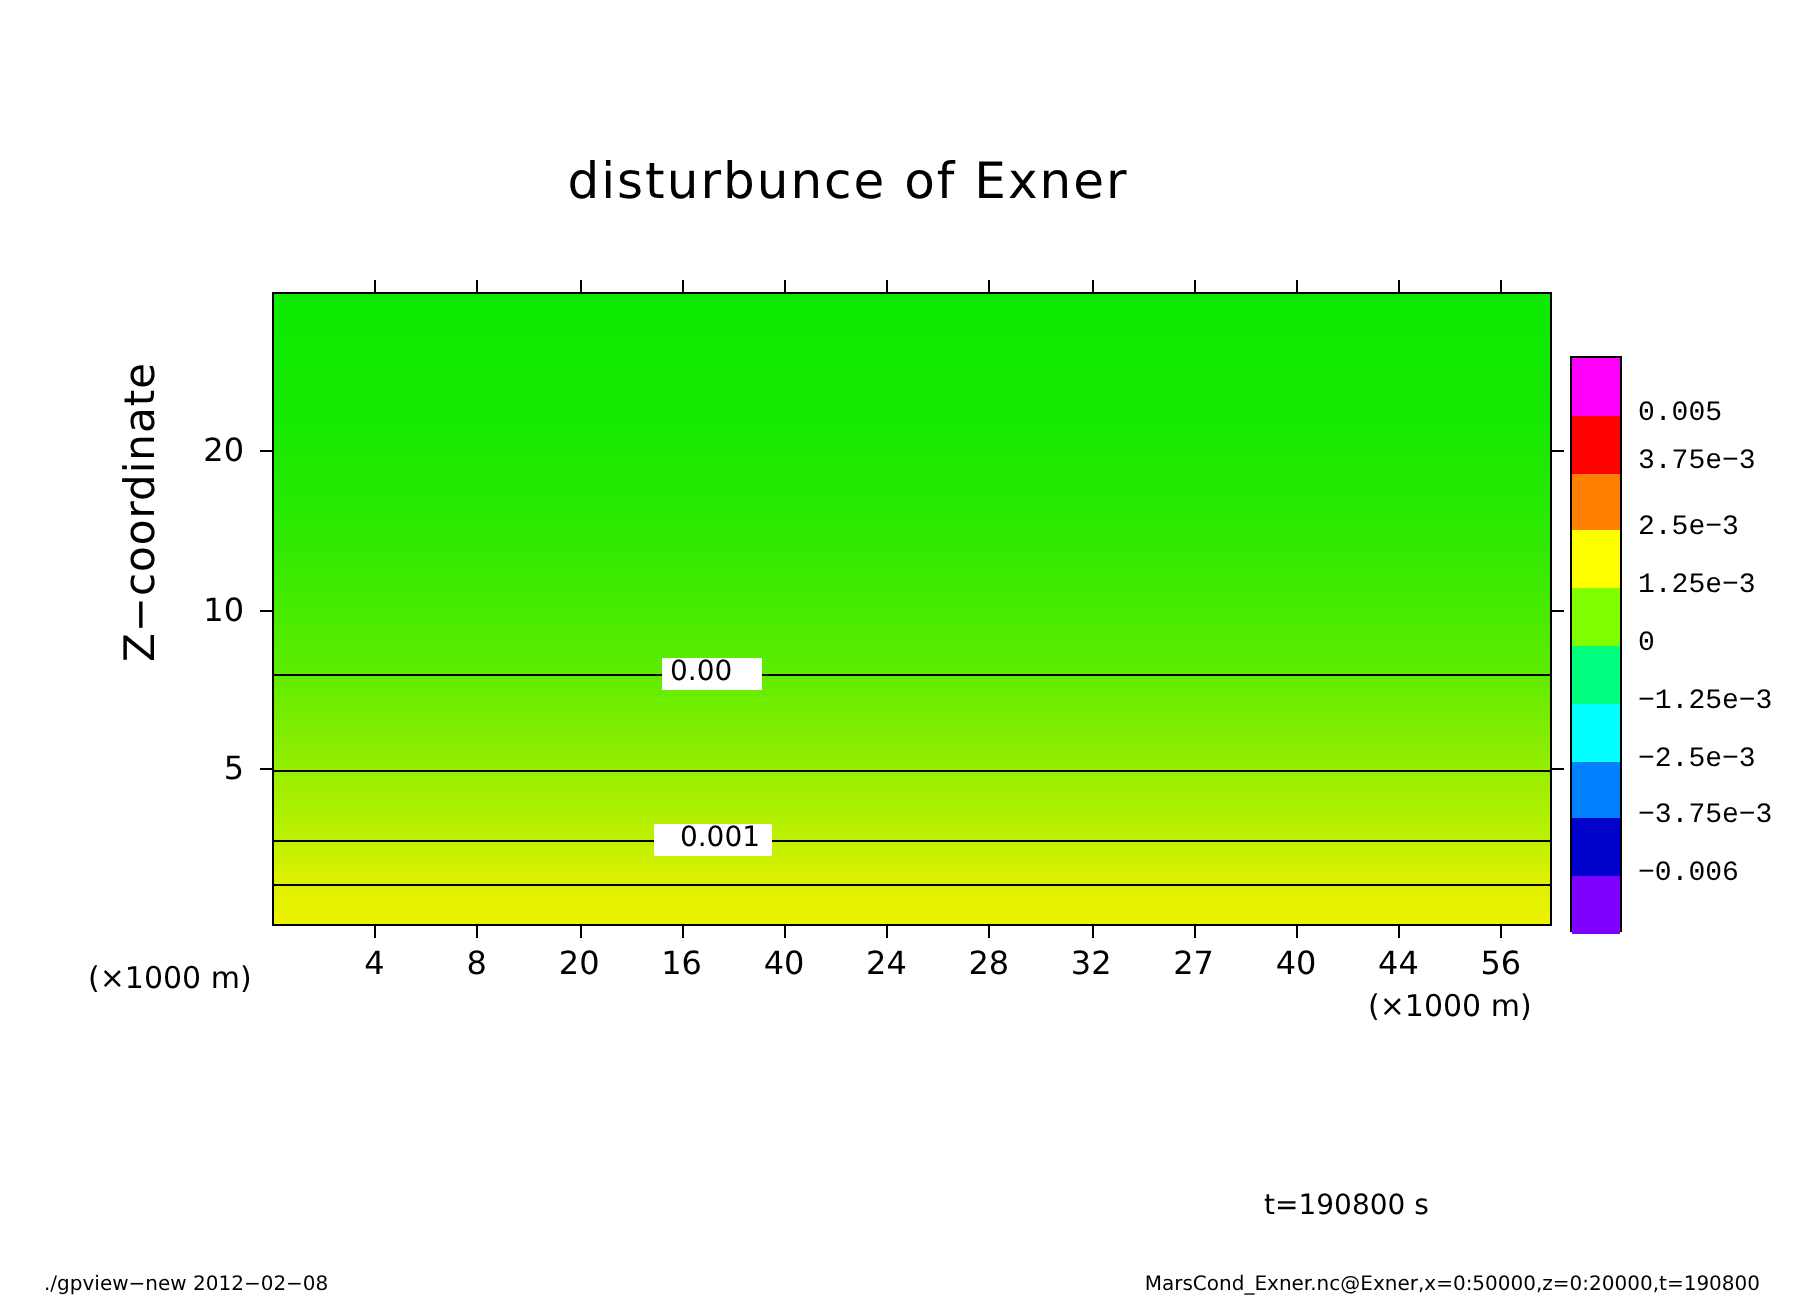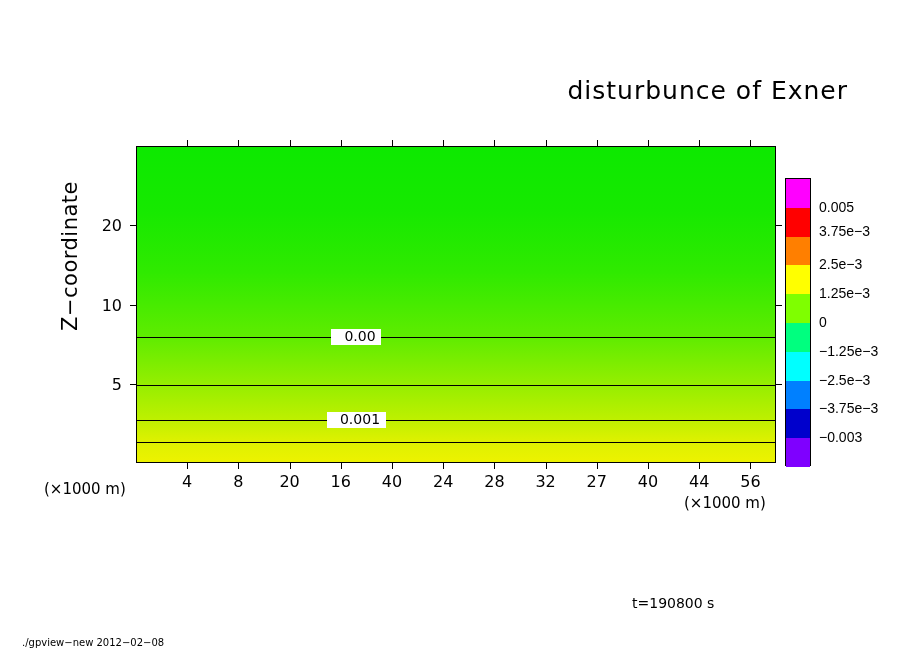--- a/index.html
+++ b/index.html
@@ -21,21 +21,21 @@
     width: 904px;
     height: 654px;
   }
   .abs { position: absolute; }
 
   
   #chart-title {
     left: 0;
     top: 76px;
     width: 848px;
-    text-align: right;
+    text-align: center;
     font-size: 25px;
     letter-spacing: 1px;
     font-family: "DejaVu Sans", sans-serif;
   }
 
   
   #plot-area {
     left: 136px;
     top: 146px;
     width: 640px;
@@ -146,21 +146,21 @@
     position: absolute;
     left: 0;
     width: 100%;
   }
   .cb-tick-label {
     position: absolute;
     left: 819px;
     font-size: 14px;
     transform: translateY(-50%);
     white-space: nowrap;
-    font-family: Liberation Sans, sans-serif;
+    font-family: Liberation Mono, monospace;
   }
 
   
   #contour-interval {
     left: 0;
     top: 561px;
     width: 904px;
     text-align: center;
     font-size: 16px;
     letter-spacing: 0.5px;
@@ -190,21 +190,21 @@
   <div class="abs" id="chart-title">disturbunce of Exner</div>
 
   <div class="abs" id="plot-area">
     <div id="plot-gradient" style="background: linear-gradient(rgb(13, 233, 0) 0%, rgb(22, 233, 0) 20%, rgb(48, 234, 0) 40%, rgb(94, 236, 0) 60%, rgb(148, 238, 0) 75%, rgb(188, 240, 0) 86%, rgb(220, 241, 0) 93%, rgb(237, 242, 0) 100%);"></div>
     <div id="contour-layer">
         <div class="contour-line" style="top: 190.2px;"></div>
         <div class="contour-line thin" style="top: 237.75px;"></div>
         <div class="contour-line" style="top: 272.62px;"></div>
         <div class="contour-line thin" style="top: 294.81px;"></div>
         <div class="contour-label-bg" style="left: 194px; top: 182.2px; width: 50px;"></div>
-        <div class="contour-label" style="left: 194px; top: 181.2px; width: 50px; text-align: center;">0.00</div>
+        <div class="contour-label" style="left: 194px; top: 181.2px; width: 50px; text-align: left;">0.00</div>
         <div class="contour-label-bg" style="left: 189.5px; top: 264.62px; width: 59px;"></div>
         <div class="contour-label" style="left: 189.5px; top: 263.62px; width: 59px; text-align: center;">0.001</div>
       </div>
   </div>
 
   <div class="abs" id="axis-layer" style="left:0;top:0;width:904px;height:654px;">
       <div class="tick-x" style="left: 187.2px; top: 463px;"></div>
       <div class="tick-x" style="left: 187.2px; top: 140px;"></div>
       <div class="xlabel" style="left: 187.2px; top: 472px;">4</div>
       <div class="tick-x" style="left: 238.4px; top: 463px;"></div>
@@ -269,19 +269,20 @@
     </div>
   <div class="abs" id="colorbar-labels" style="left:0;top:0;width:904px;height:654px;">
       <div class="cb-tick-label" style="top: 206.8px;">0.005</div>
       <div class="cb-tick-label" style="top: 231px;">3.75e−3</div>
       <div class="cb-tick-label" style="top: 264.4px;">2.5e−3</div>
       <div class="cb-tick-label" style="top: 293.2px;">1.25e−3</div>
       <div class="cb-tick-label" style="top: 322px;">0</div>
       <div class="cb-tick-label" style="top: 350.8px;">−1.25e−3</div>
       <div class="cb-tick-label" style="top: 379.6px;">−2.5e−3</div>
       <div class="cb-tick-label" style="top: 408.4px;">−3.75e−3</div>
-      <div class="cb-tick-label" style="top: 437.2px;">−0.003</div>
+      <div class="cb-tick-label" style="top: 437.2px;">−0.006</div>
     </div>
 
   <div class="abs" id="time-stamp">t=190800 s</div>
   <div class="abs" id="footer-left">./gpview−new   2012−02−08</div>
+  <div class="abs" id="footer-right">MarsCond_Exner.nc@Exner,x=0:50000,z=0:20000,t=190800</div>
 
 </div>
 
 </body></html>

